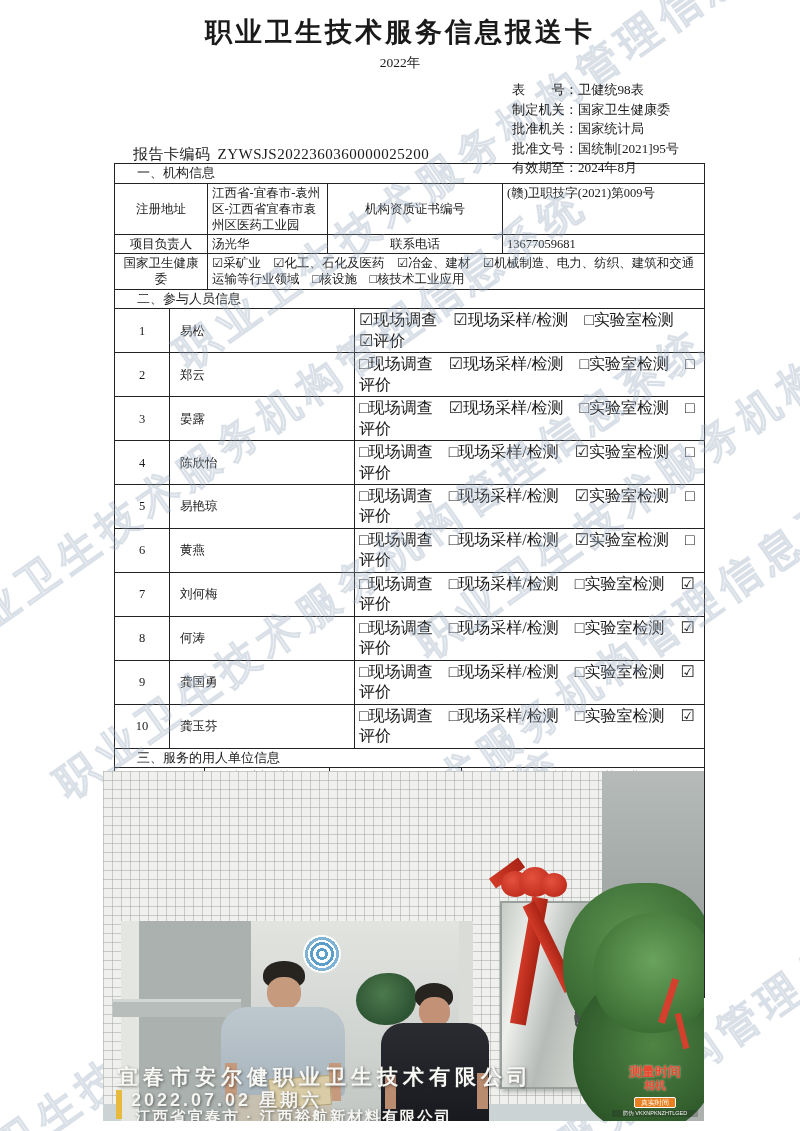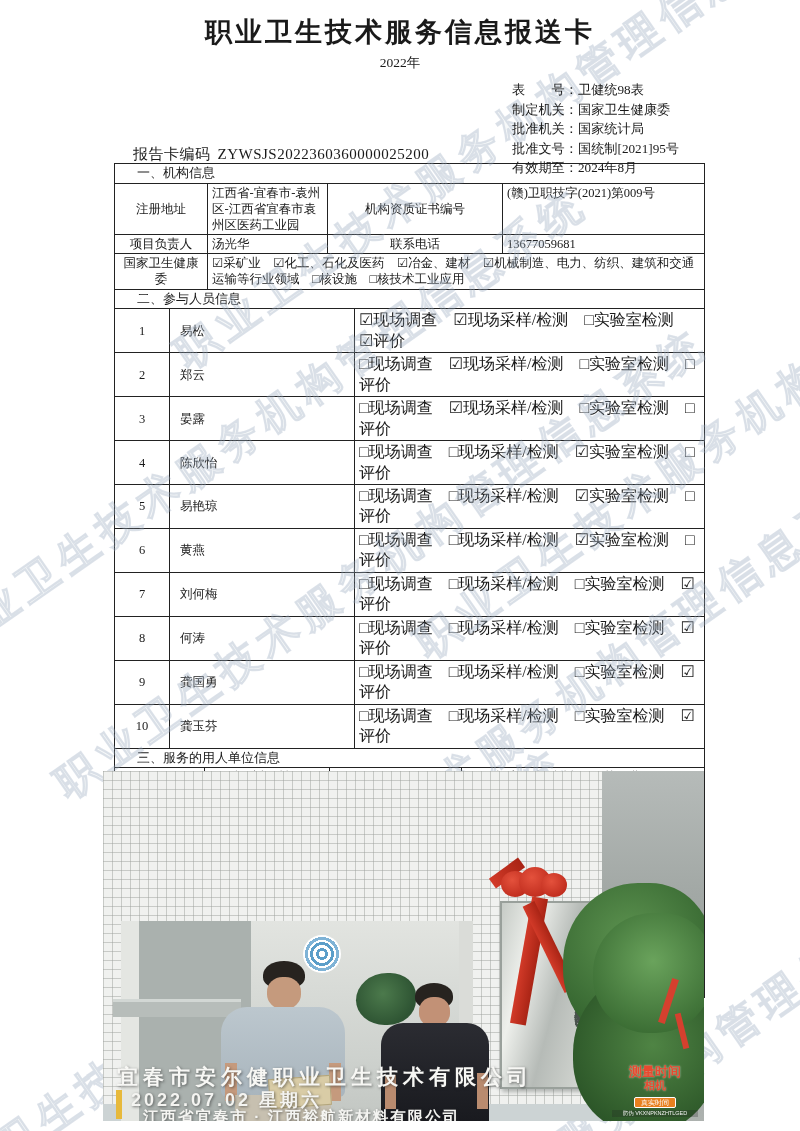--- a/index.html
+++ b/index.html
@@ -81,21 +81,21 @@
   .bush .b3{left:30px;top:30px;width:120px;height:120px;background:radial-gradient(circle at 50% 40%,#6aa35c,#3a6c33 80%);}
   .bush-ribbon1,.bush-ribbon2{position:absolute;background:#d5402e;}
   .bush-ribbon1{left:102px;top:95px;width:7px;height:46px;transform:rotate(18deg);}
   .bush-ribbon2{left:116px;top:130px;width:6px;height:36px;transform:rotate(-14deg);}
   
   .ov-company{position:absolute;left:14px;top:292px;font-size:21px;font-weight:bold;color:#f7f7f4;
      letter-spacing:5px;text-shadow:1px 1px 3px rgba(40,40,40,0.6);}
   .ov-bar{position:absolute;left:13px;top:319px;width:6px;height:29px;background:#e7b93c;}
   .ov-date{position:absolute;left:28px;top:317px;font-size:18px;font-weight:bold;color:#f4f4f1;
      letter-spacing:3px;text-shadow:1px 1px 3px rgba(40,40,40,0.6);}
-  .ov-loc{position:absolute;left:40px;top:336px;font-size:15.5px;font-weight:bold;color:#f4f4f1;
+  .ov-loc{position:absolute;left:32px;top:336px;font-size:15.5px;font-weight:bold;color:#f4f4f1;
      letter-spacing:2px;text-shadow:1px 1px 3px rgba(40,40,40,0.6);}
   .cam{position:absolute;right:6px;bottom:4px;width:86px;text-align:center;}
   .cam-l1{font-size:13px;font-weight:bold;color:#e8492f;text-shadow:0 0 2px rgba(255,255,255,0.7);line-height:14px;}
   .cam-l2{font-size:11px;font-weight:bold;color:#e8492f;text-shadow:0 0 2px rgba(255,255,255,0.7);line-height:12px;}
   .cam-badge{display:inline-block;font-size:7px;color:#ffffff;background:#e8801f;border:1px solid #fff;
      border-radius:2px;padding:0 6px;line-height:9px;margin-top:1px;}
   .cam-code{font-size:5.5px;color:#f2f2f2;background:rgba(30,30,30,0.25);line-height:7px;margin-top:1px;}
 </style>
 </head>
 <body>

